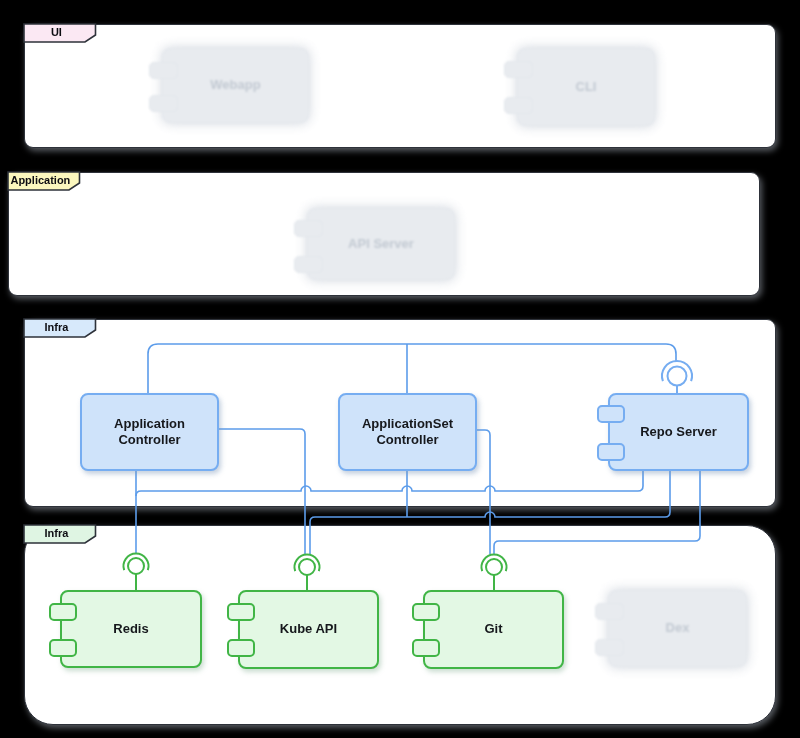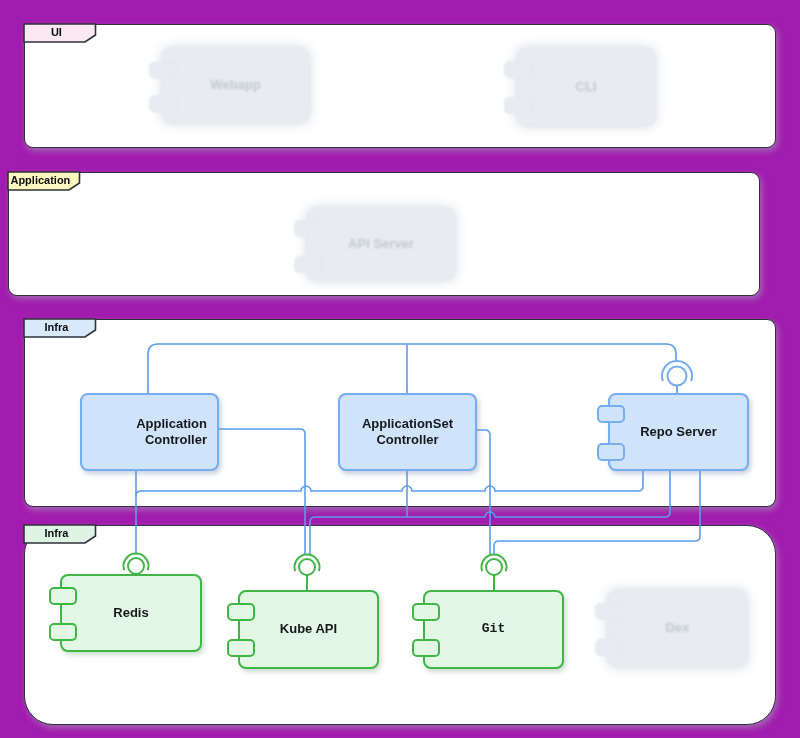--- a/index.html
+++ b/index.html
@@ -1,16 +1,16 @@
 <!DOCTYPE html>
 <html><head>
 <meta charset="utf-8">
 <style>
   html,body{margin:0;padding:0;background:#ffffff;}
-  .canvas{position:relative;width:800px;height:738px;background:#a21caf;overflow:hidden;
+  .canvas{position:relative;width:800px;height:738px;background:#000000;overflow:hidden;
           font-family:"Liberation Sans",sans-serif;}
   
   .frame{position:absolute;background:#ffffff;border:1.6px solid #2e323a;border-radius:9px;
          box-shadow:2px 3px 6px rgba(160,168,178,.55);z-index:1;}
   .frame-tab{position:absolute;top:-1.6px;left:-1.6px;width:74px;height:20px;z-index:2;}
   .frame-tab svg{position:absolute;left:0;top:0;}
   .frame-tab span{position:absolute;left:0;top:0;right:8px;bottom:3px;display:flex;
          align-items:center;justify-content:center;font-weight:700;font-size:11px;color:#0d0d12;}
   
   .comp{position:absolute;border-radius:8px;display:flex;align-items:center;justify-content:center;
@@ -125,43 +125,43 @@
     <div class="port port-lg" style="top:48px;"></div>
     <span class="lbl">CLI</span>
   </div>
 
   <div class="comp faded" style="left:307px;top:208px;width:146px;height:70px;">
     <div class="port port-lg" style="top:11px;"></div>
     <div class="port port-lg" style="top:47px;"></div>
     <span class="lbl">API Server</span>
   </div>
 
-  <div class="comp blue" style="left:80px;top:393px;width:135px;height:74px;text-align:right;">
+  <div class="comp blue" style="left:80px;top:393px;width:135px;height:74px;">
     <span class="lbl">Application Controller</span>
   </div>
   <div class="comp blue" style="left:338px;top:393px;width:135px;height:74px;">
     <span class="lbl">ApplicationSet Controller</span>
   </div>
   <div class="comp blue" style="left:608px;top:393px;width:137px;height:74px;">
     <div class="port" style="top:10px;"></div>
     <div class="port" style="top:48px;"></div>
     <span class="lbl">Repo Server</span>
   </div>
 
-  <div class="comp green" style="left:60px;top:574px;width:138px;height:74px;">
+  <div class="comp green" style="left:60px;top:590px;width:138px;height:74px;">
     <div class="port" style="top:11px;"></div>
     <div class="port" style="top:47px;"></div>
     <span class="lbl">Redis</span>
   </div>
   <div class="comp green" style="left:238px;top:590px;width:137px;height:75px;text-align:center;">
     <div class="port" style="top:11px;"></div>
     <div class="port" style="top:47px;"></div>
     <span class="lbl">Kube API</span>
   </div>
-  <div class="comp green" style="left:423px;top:590px;width:137px;height:75px;font-family:Liberation Mono, monospace;">
+  <div class="comp green" style="left:423px;top:590px;width:137px;height:75px;">
     <div class="port" style="top:11px;"></div>
     <div class="port" style="top:47px;"></div>
     <span class="lbl">Git</span>
   </div>
   <div class="comp faded" style="left:608px;top:590px;width:137px;height:75px;">
     <div class="port port-lg" style="top:12px;"></div>
     <div class="port port-lg" style="top:48px;"></div>
     <span class="lbl">Dex</span>
   </div>
 

